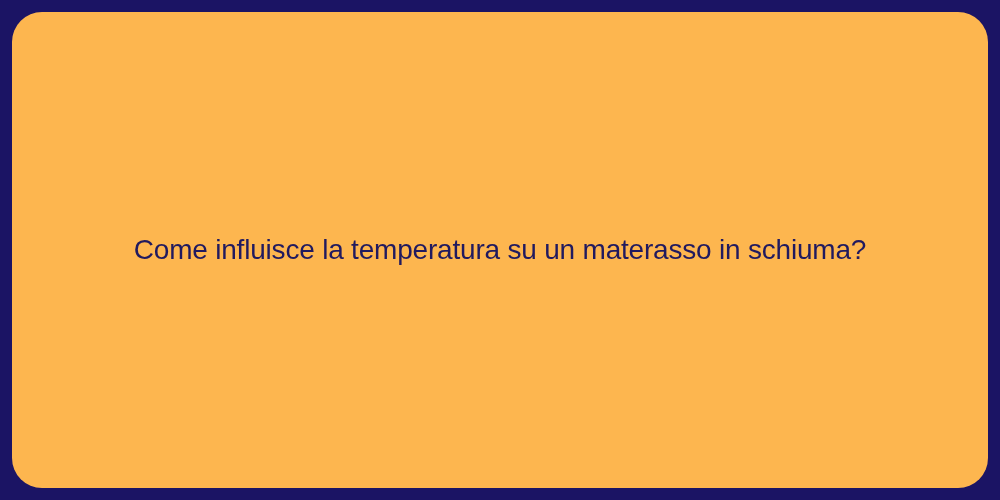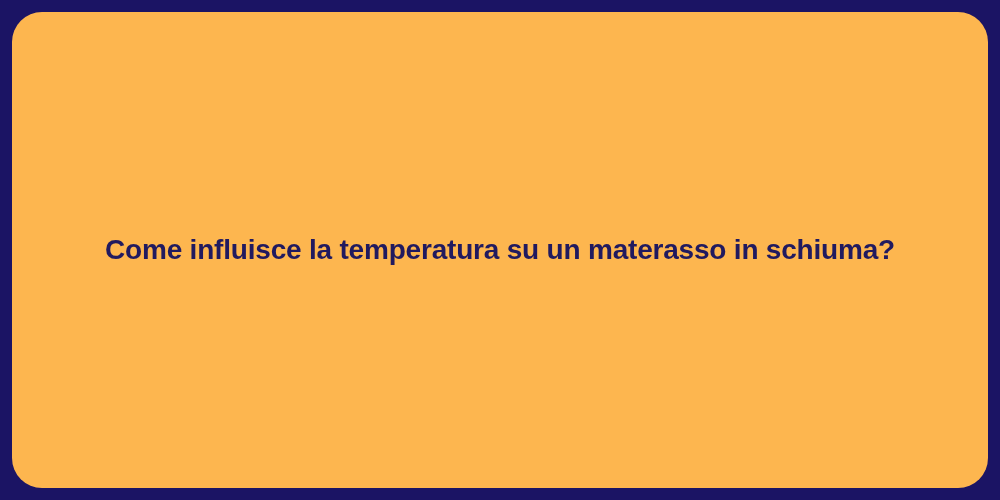--- a/index.html
+++ b/index.html
@@ -35,21 +35,21 @@
     align-items: center;
     justify-content: center;
     padding: 0 48px;
   }
 
   .headline {
     margin: 8px;
     color: #211a5f;
     font-family: "Liberation Sans", sans-serif;
     font-size: 28px;
-    font-weight: bold;
+    font-weight: normal;
     letter-spacing: -0.2px;
     line-height: 1.25;
     text-align: center;
     white-space: nowrap;
     position: relative;
     top: -1px;
   }
 </style>
 </head>
 <body>

